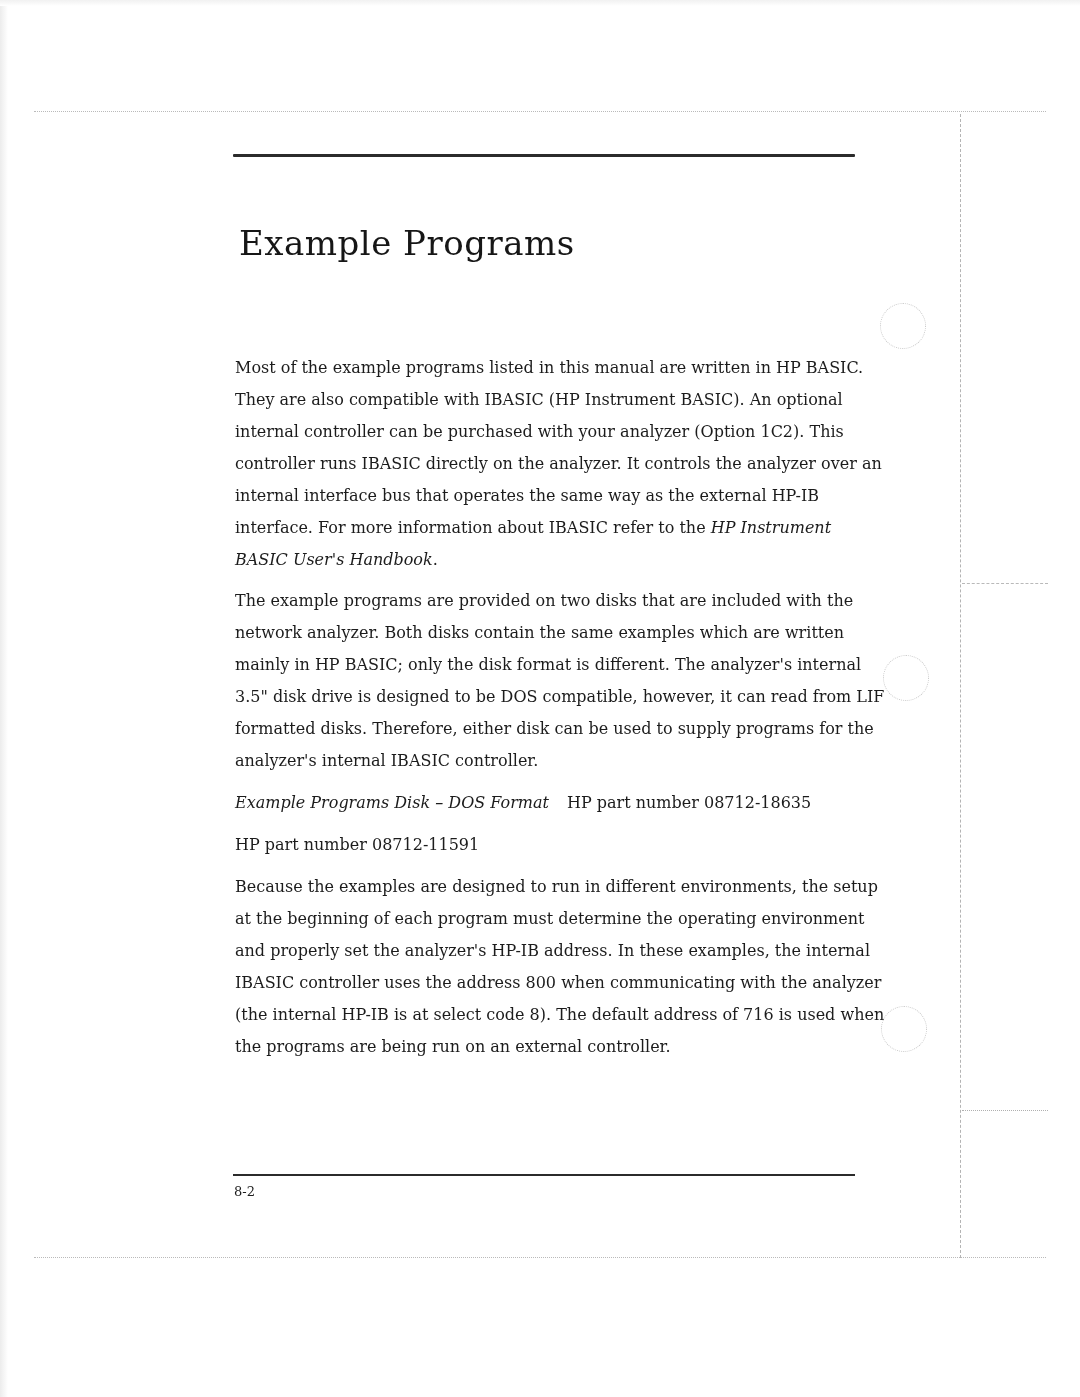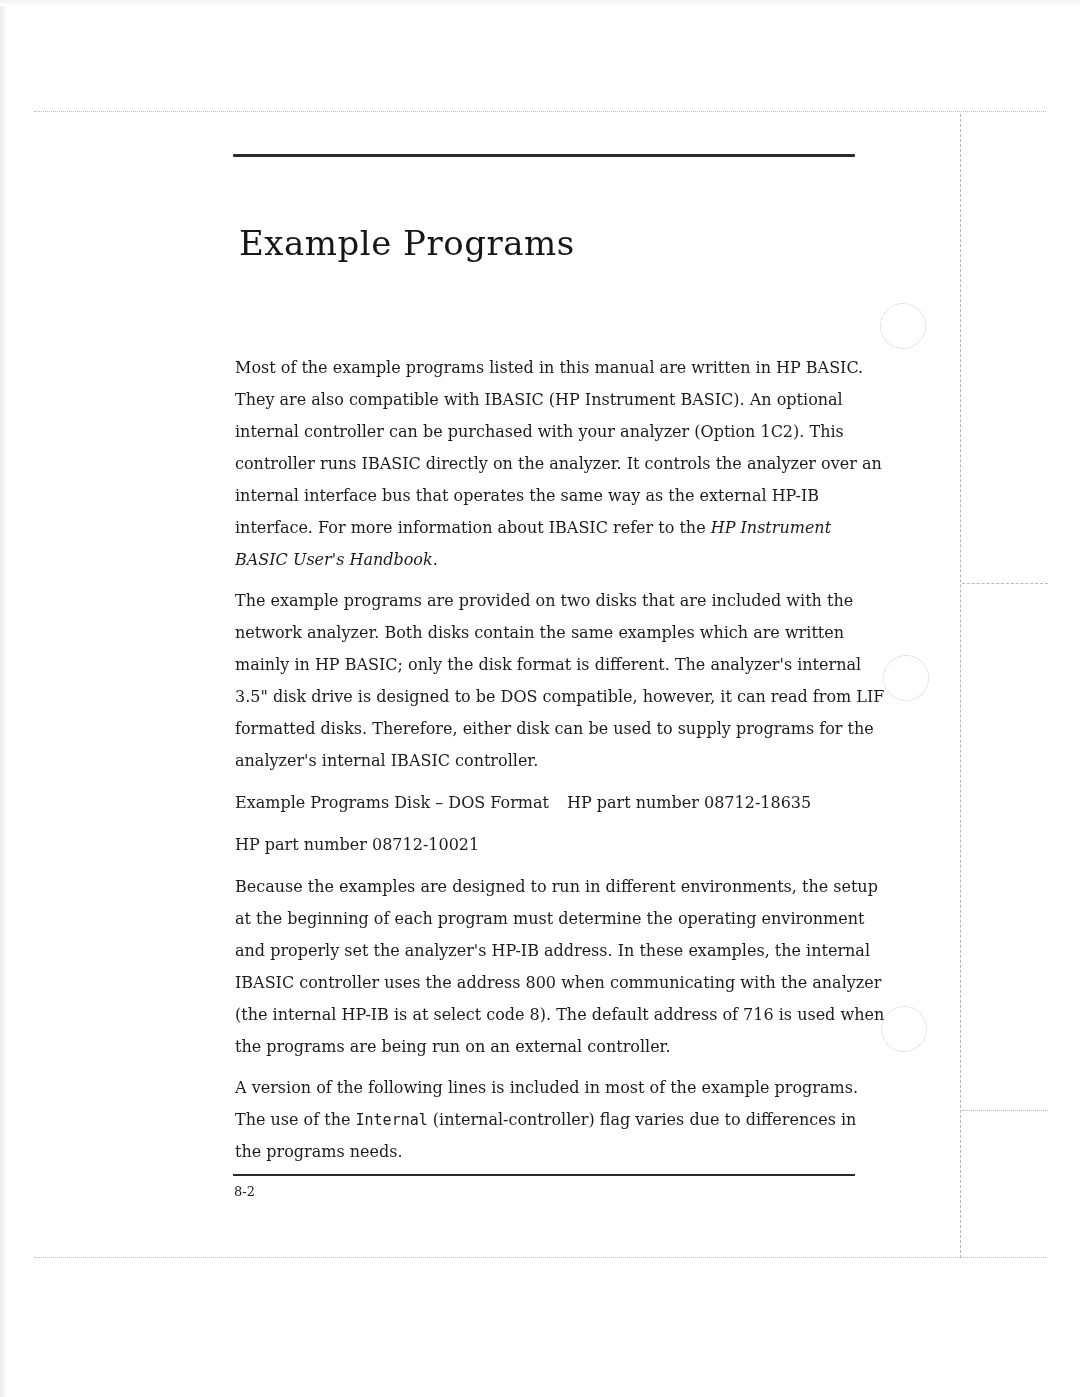--- a/index.html
+++ b/index.html
@@ -83,20 +83,21 @@
   .italic { font-style: italic; }
   .code {
     font-family: "DejaVu Sans Mono", "Liberation Mono", monospace;
     font-size: 15px;
   }
   .disk-row {
     display: flex; align-items: baseline;
     margin: 10px 0 10px 0;
   }
   .disk-label {
+    font-style: italic;
     min-width: 332px;
   }
   .disk-value { }
 
   .page-number {
     position: absolute; left: 234px; top: 1184px;
     font-size: 13px; color: #1c1c1c;
   }
 </style>
 </head>
@@ -125,25 +126,24 @@
 
     <p><span>Most of the example programs listed in this manual are written in HP BASIC. They are also compatible with IBASIC (HP Instrument BASIC). An optional internal controller can be purchased with your analyzer (Option 1C2). This controller runs IBASIC directly on the analyzer. It controls the analyzer over an internal interface bus that operates the same way as the external HP-IB interface. For more information about IBASIC refer to the </span><span class="italic">HP Instrument BASIC User's Handbook</span><span>.</span></p>
 
     <p>The example programs are provided on two disks that are included with the network analyzer. Both disks contain the same examples which are written mainly in HP BASIC; only the disk format is different. The analyzer's internal 3.5" disk drive is designed to be DOS compatible, however, it can read from LIF formatted disks. Therefore, either disk can be used to supply programs for the analyzer's internal IBASIC controller.</p>
 
     <div class="disk-row">
       <span class="disk-label">Example Programs Disk – DOS Format</span>
       <span class="disk-value">HP part number 08712-18635</span>
     </div>
     <div class="disk-row">
-      <span class="disk-value">HP part number 08712-10021</span>
+      <span class="disk-value">HP part number 08712-11591</span>
     </div>
 
     <p>Because the examples are designed to run in different environments, the setup at the beginning of each program must determine the operating environment and properly set the analyzer's HP-IB address. In these examples, the internal IBASIC controller uses the address 800 when communicating with the analyzer (the internal HP-IB is at select code 8). The default address of 716 is used when the programs are being run on an external controller.</p>
 
-    <p><span>A version of the following lines is included in most of the example programs. The use of the </span><span class="code">Internal</span><span> (internal-controller) flag varies due to differences in the programs needs.</span></p>
 
   </div>
 
   <div class="rule-footer"></div>
   <div class="page-number">8-2</div>
 
 </div>
 
 </body></html>

